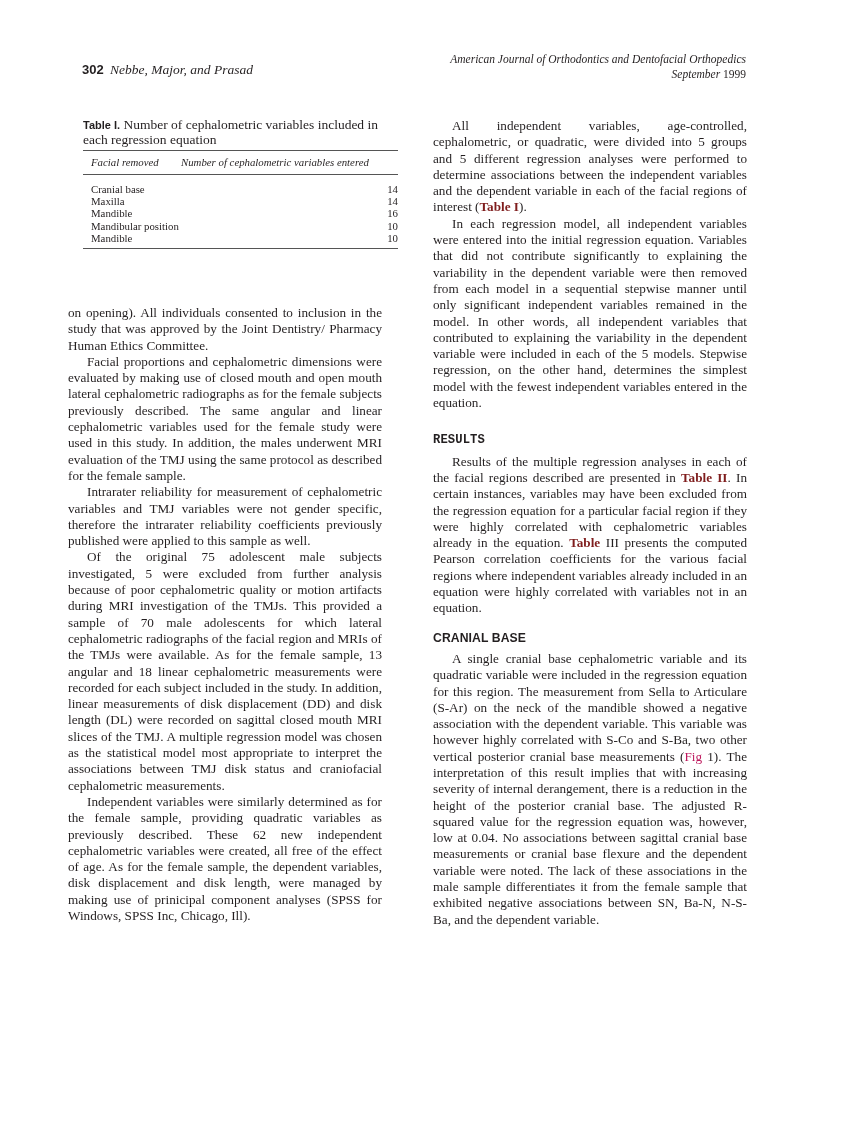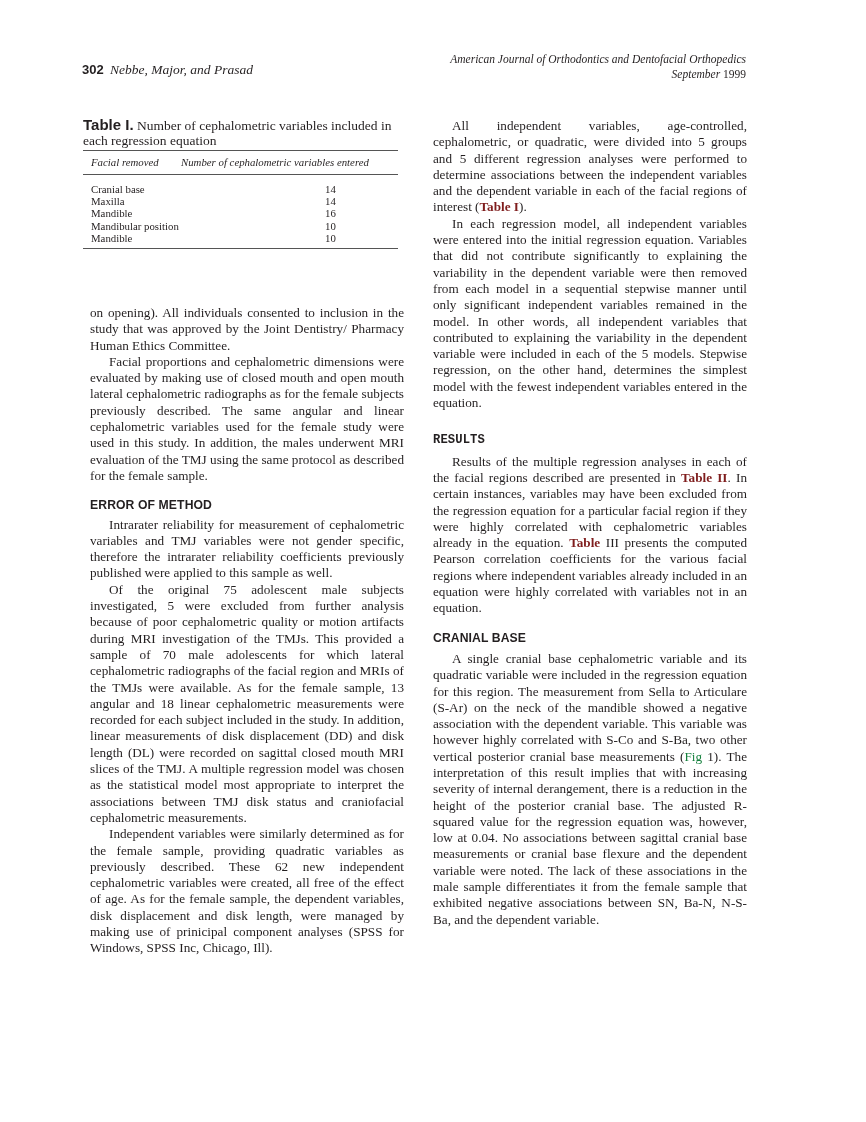--- a/index.html
+++ b/index.html
@@ -5,35 +5,35 @@
   html, body { margin:0; padding:0; background:#ffffff; }
   body { width:866px; height:1122px; position:relative; overflow:hidden;
          font-family:"Liberation Serif", serif; color:#231f20; }
   .hdr-left { position:absolute; left:82px; top:62px; font-size:13.5px; }
   .hdr-left .pg { font-family:"Liberation Sans", sans-serif; font-weight:bold; font-size:13px; }
   .hdr-left .auth { font-style:italic; margin-left:3px; }
   .hdr-right { position:absolute; right:120px; top:52px; text-align:right; font-size:11.5px; line-height:15px; }
   .hdr-right .j { font-style:italic; }
   .hdr-right .d-m { font-style:italic; }
   .col { position:absolute; width:314px; font-size:13.2px; line-height:16.3px; text-align:justify; }
-  .col-left { left:90px; }
+  .col-left { left:68px; }
   .col-right { left:433px; }
   p { margin:0; text-indent:19px; hyphens:manual; }
   p.noind { text-indent:0; }
   h3 { font-family:"Liberation Sans", sans-serif; font-size:12.2px; font-weight:bold; margin:0; letter-spacing:0.1px; color:#231f20; }
   .link-blue { color:#7f1d1d;font-weight:bold; }
-  .link-pink { color:#15803d; }
+  .link-pink { color:#be185d; }
   .tcap { position:absolute; left:83px; top:118px; width:315px; font-size:13.5px; line-height:14.5px; }
-  .tcap .lbl { font-family:"Liberation Sans", sans-serif; font-weight:bold; font-size:15px; }
+  .tcap .lbl { font-family:"Liberation Sans", sans-serif; font-weight:bold; font-size:11px; }
   table.t1 { position:absolute; left:83px; top:150px; width:315px; border-collapse:collapse; font-size:10.8px; }
   table.t1 th { font-weight:normal; font-style:italic; text-align:left; padding:5px 0 6px 8px;
                 border-top:1.5px solid #555; border-bottom:1.5px solid #555; font-size:10.8px; }
   table.t1 th.c2 { padding-left:0; }
   table.t1 td { padding:0 0 0 8px; line-height:12.2px; }
-  table.t1 td.num { text-align:center; padding-left:82px; }
+  table.t1 td.num { text-align:right; padding-left:82px; }
   table.t1 tr.first td { padding-top:8px; }
   table.t1 tr.last td { padding-bottom:4px; border-bottom:1.5px solid #555; }
 </style>
 </head>
 <body>
 
 <div class="hdr-left">
   <span class="pg">302</span>
   <span class="auth">Nebbe, Major, and Prasad</span>
 </div>
@@ -74,21 +74,20 @@
     <tr class="last">
       <td>Mandible</td>
       <td class="num">10</td>
     </tr>
   </tbody>
 </table>
 
 <div class="col col-left" style="top:305px;">
   <p class="noind">on opening). All individuals consented to inclusion in the study that was approved by the Joint Dentistry/ Pharmacy Human Ethics Committee.</p>
   <p>Facial proportions and cephalometric dimensions were evaluated by making use of closed mouth and open mouth lateral cephalometric radiographs as for the female subjects previously described. The same angular and linear cephalometric variables used for the female study were used in this study. In addition, the males underwent MRI evaluation of the TMJ using the same protocol as described for the female sample.</p>
-  <h3 style="margin-top:13px; margin-bottom:3px;">ERROR OF METHOD</h3>
   <p>Intrarater reliability for measurement of cephalometric variables and TMJ variables were not gender specific, therefore the intrarater reliability coefficients previously published were applied to this sample as well.</p>
   <p>Of the original 75 adolescent male subjects investigated, 5 were excluded from further analysis because of poor cephalometric quality or motion artifacts during MRI investigation of the TMJs. This provided a sample of 70 male adolescents for which lateral cephalometric radiographs of the facial region and MRIs of the TMJs were available. As for the female sample, 13 angular and 18 linear cephalometric measurements were recorded for each subject included in the study. In addition, linear measurements of disk displacement (DD) and disk length (DL) were recorded on sagittal closed mouth MRI slices of the TMJ. A multiple regression model was chosen as the statistical model most appropriate to interpret the associations between TMJ disk status and craniofacial cephalometric measurements.</p>
   <p>Independent variables were similarly determined as for the female sample, providing quadratic variables as previously described. These 62 new independent cephalometric variables were created, all free of the effect of age. As for the female sample, the dependent variables, disk displacement and disk length, were managed by making use of prinicipal component analyses (SPSS for Windows, SPSS Inc, Chicago, Ill).</p>
 </div>
 
 <div class="col col-right" style="top:118px;">
   <p><span>All independent variables, age-controlled, cephalometric, or quadratic, were divided into 5 groups and 5 different regression analyses were performed to determine associations between the independent variables and the dependent variable in each of the facial regions of interest (</span><span class="link-blue">Table I</span><span>).</span></p>
   <p>In each regression model, all independent variables were entered into the initial regression equation. Variables that did not contribute significantly to explaining the variability in the dependent variable were then removed from each model in a sequential stepwise manner until only significant independent variables remained in the model. In other words, all independent variables that contributed to explaining the variability in the dependent variable were included in each of the 5 models. Stepwise regression, on the other hand, determines the simplest model with the fewest independent variables entered in the equation.</p>
   <h3 style="margin-top:21px; margin-bottom:5px;font-family:Liberation Mono, monospace;">RESULTS</h3>
   <p><span>Results of the multiple regression analyses in each of the facial regions described are presented in </span><span class="link-blue">Table II</span><span>. In certain instances, variables may have been excluded from the regression equation for a particular facial region if they were highly correlated with cephalometric variables already in the equation. </span><span class="link-blue">Table</span><span> III presents the computed Pearson correlation coefficients for the various facial regions where independent variables already included in an equation were highly correlated with variables not in an equation.</span></p>

